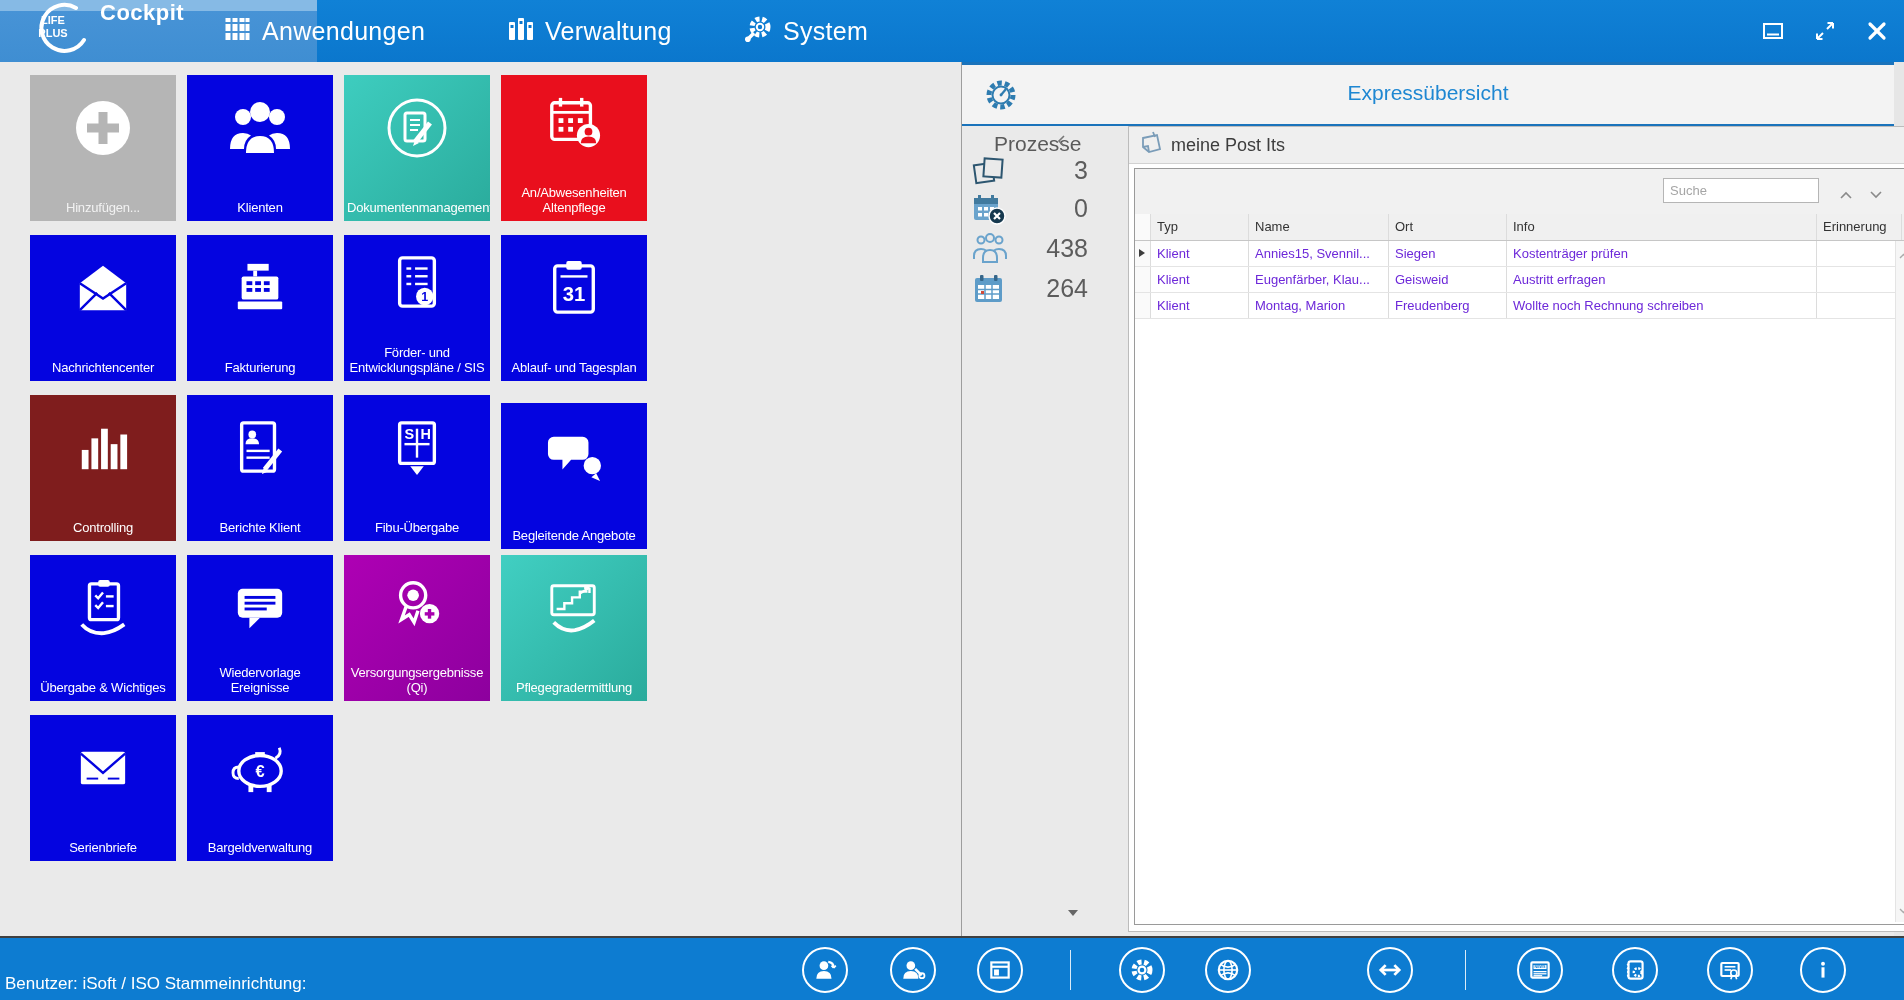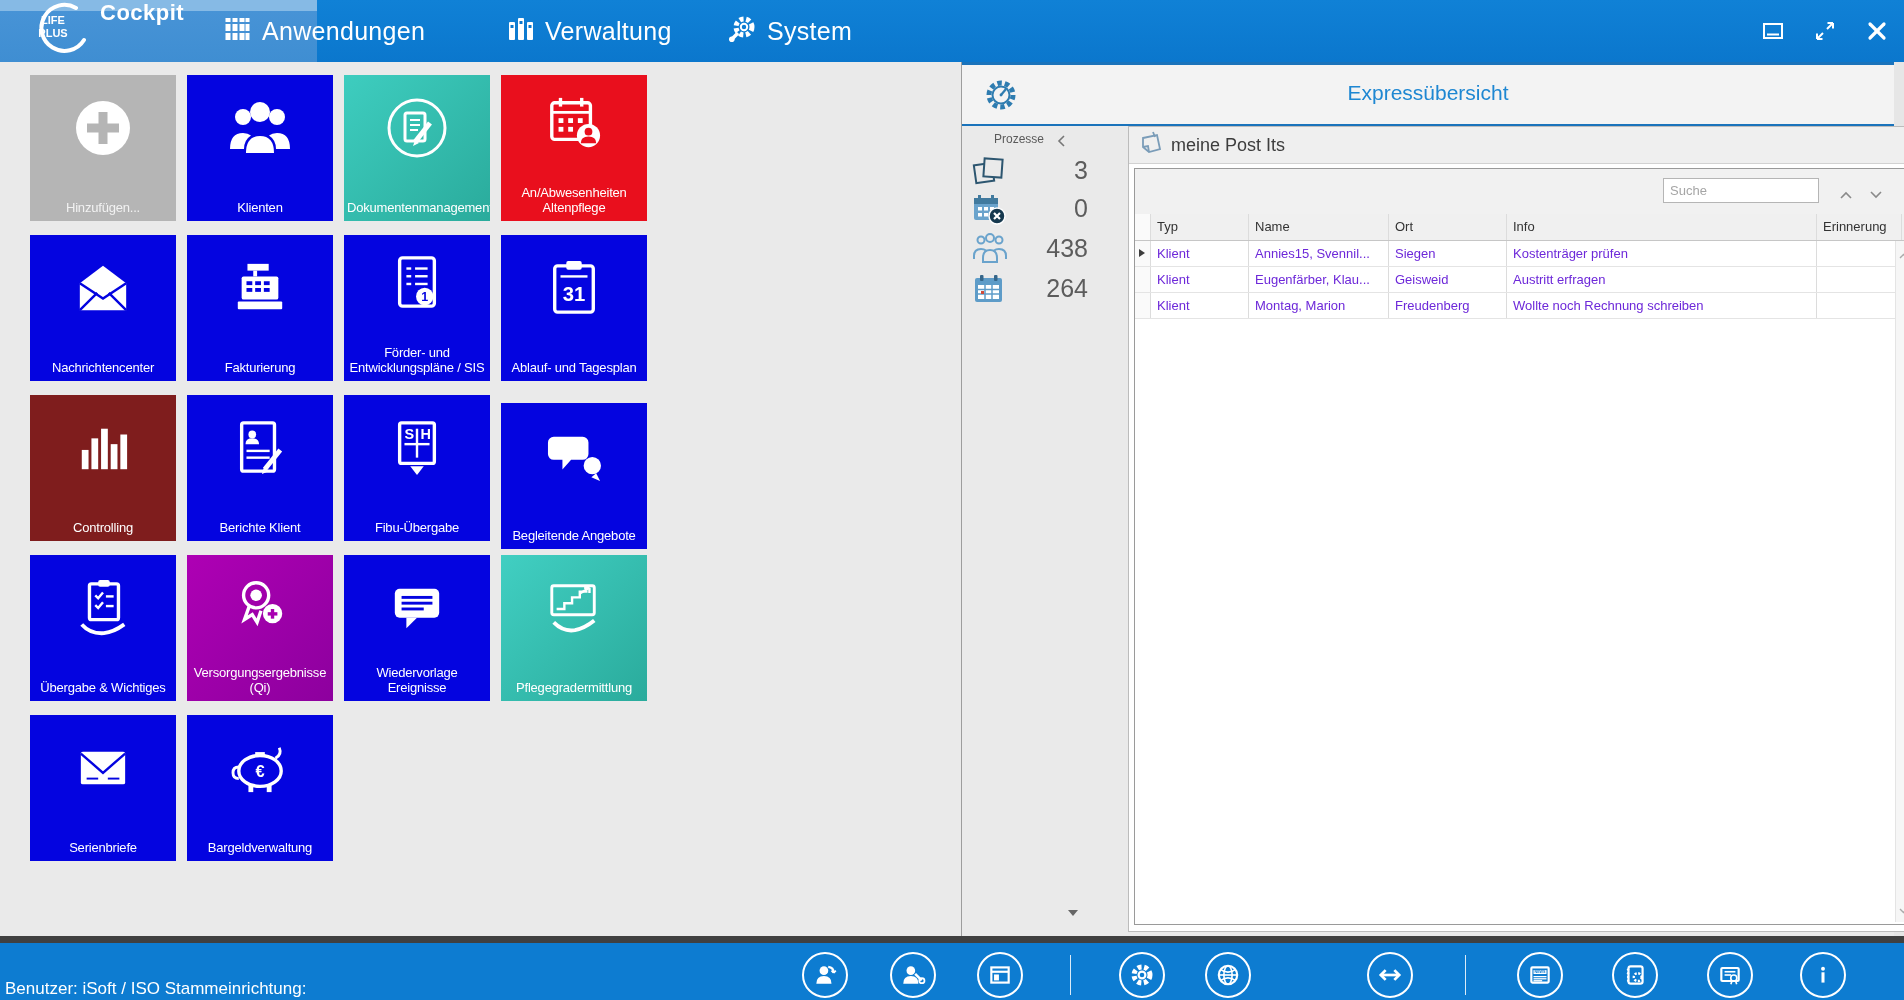--- a/index.html
+++ b/index.html
@@ -33,21 +33,21 @@
 
   
   .express-header{position:absolute;left:962px;top:62px;width:932px;height:64px;background:#f3f3f3;
                   border-top:3px solid #1a73bb;border-bottom:2px solid #1a73bb;box-sizing:border-box}
   .express-title{position:absolute;left:0;right:0;top:16px;text-align:center;
                  color:#1e87d2;font-size:21px;font-weight:300}
   .express-gauge{position:absolute;left:22px;top:13px}
 
   
   .prozesse{position:absolute;left:962px;top:126px;width:138px;height:810px}
-  .proz-label{position:absolute;left:32px;top:6px;font-size:12px;color:#5a5a5a}
+  .proz-label{position:absolute;left:32px;top:6px;font-size:21px;color:#5a5a5a}
   .proz-collapse{position:absolute;left:94px;top:8px;cursor:pointer}
   .proz-row{position:absolute;left:0;width:138px;height:36px}
   .proz-icon{position:absolute;left:10px;top:1px}
   .proz-val{position:absolute;right:12px;top:2px;font-size:25px;color:#5c5c5c;font-weight:300}
   .proz-more{position:absolute;left:106px;top:784px;width:0;height:0;cursor:pointer;
              border-left:5px solid transparent;border-right:5px solid transparent;border-top:6px solid #666}
 
   
   .postits{position:absolute;left:1128px;top:126px;width:794px;height:806px;background:#fff;
            border:1px solid #bcbcbc;box-sizing:border-box}
@@ -74,21 +74,21 @@
   .c.typ{width:98px}.c.name{width:140px}.c.ort{width:118px}.c.info{width:310px}.c.erin{width:85px}
   .c.fill{flex:1;border-right:none}
   .rowmark{display:block;width:0;height:0;margin:8px 0 0 4px;
            border-top:4px solid transparent;border-bottom:4px solid transparent;border-left:6px solid #3d3d3d}
   .pt-scroll{position:absolute;right:1px;top:72px;bottom:2px;width:14px;background:#f6f6f6;border-left:1px solid #e4e4e4}
   .sarrow{position:absolute;left:3px}
   .sarrow.top{top:4px}.sarrow.bot{bottom:4px}
 
   
   .bottombar{position:absolute;left:0;top:936px;width:1904px;height:64px;
-             background:#0d7cd1;border-top:7px solid #404040;box-sizing:border-box}
+             background:#0d7cd1;border-top:2px solid #404040;box-sizing:border-box}
   .status-text{position:absolute;left:5px;top:36px;color:#fff;font-size:17px;font-weight:300}
   .bic{position:absolute;top:9px;width:46px;height:46px;border:2.5px solid #fff;border-radius:50%;
        box-sizing:border-box;display:flex;align-items:center;justify-content:center;cursor:pointer}
   .bdiv{position:absolute;top:12px;width:1px;height:40px;background:rgba(255,255,255,.85)}
 </style>
 </head>
 <body>
 
 <div class="topbar">
   <div class="logo-area">
@@ -131,21 +131,21 @@
         <g fill="#0b77cd">
             <rect x="2.5" y="9" width="3" height="3"></rect>
             <rect x="11.5" y="5" width="3" height="3"></rect>
             <rect x="20.5" y="9" width="3" height="3"></rect>
           </g>
       </svg>
     </span>
     <span class="mlabel">Verwaltung</span>
   </div>
 
-  <div class="menu-item" style="left:728px">
+  <div class="menu-item" style="left:744px">
     <span>
       <svg width="28" height="28" viewBox="0 0 28 28">
         <circle cx="16" cy="12" r="8" fill="none" stroke="#fff" stroke-width="5" stroke-dasharray="4 2.6"></circle>
         <circle cx="16" cy="12" r="3.2" fill="none" stroke="#fff" stroke-width="2"></circle>
         <path d="M3 25 L10 18" stroke="#fff" stroke-width="3.5"></path>
         <circle cx="3.8" cy="24.2" r="2.8" fill="#fff"></circle>
       </svg>
     </span>
     <span class="mlabel">System</span>
   </div>
@@ -365,47 +365,47 @@
             <path d="M22 27 l3 3 5-6"></path>
             <line x1="33" y1="18" x2="41" y2="18"></line>
             <line x1="33" y1="28" x2="41" y2="28"></line>
           </g>
         <path d="M8 47 q9 10 23 9 q10-1 21-9" stroke="#fff" stroke-width="4" fill="none"></path>
       </svg>
     </span>
     <span class="tlabel">Übergabe &amp; Wichtiges</span>
   </div>
 
+  <div class="tile" style="background: rgb(4, 4, 224);">
+    <span class="ticon">
+      <svg width="60" height="54" viewBox="0 0 62 56">
+        <rect x="8" y="8" width="46" height="30" rx="5" fill="#fff"></rect>
+        <g stroke="#0404e0" stroke-width="3">
+            <line x1="15" y1="17" x2="47" y2="17"></line>
+            <line x1="15" y1="23" x2="47" y2="23"></line>
+            <line x1="15" y1="29" x2="38" y2="29"></line>
+          </g>
+        <path d="M20 38 v11 l11 -11 z" fill="#fff"></path>
+      </svg>
+    </span>
+    <span class="tlabel">Wiedervorlage Ereignisse</span>
+  </div>
+
   <div class="tile twoline" style="background: linear-gradient(135deg, rgb(174, 0, 180), rgb(141, 0, 158));">
     <span class="ticon">
       <svg width="58" height="58" viewBox="0 0 60 60">
         <circle cx="26" cy="22" r="13" fill="none" stroke="#fff" stroke-width="3.5"></circle>
         <circle cx="26" cy="22" r="6" fill="#fff"></circle>
         <path d="M19 33 l-5 14 8-5 5 8 4-12" fill="none" stroke="#fff" stroke-width="3.5"></path>
         <circle cx="43" cy="41" r="10" fill="#fff"></circle>
         <rect x="38" y="39.5" width="10" height="3.5" fill="#a800b0"></rect>
           <rect x="41.2" y="36.2" width="3.5" height="10" fill="#a800b0"></rect>
       </svg>
     </span>
     <span class="tlabel">Versorgungsergebnisse (Qi)</span>
-  </div>
-
-  <div class="tile" style="background: rgb(4, 4, 224);">
-    <span class="ticon">
-      <svg width="60" height="54" viewBox="0 0 62 56">
-        <rect x="8" y="8" width="46" height="30" rx="5" fill="#fff"></rect>
-        <g stroke="#0404e0" stroke-width="3">
-            <line x1="15" y1="17" x2="47" y2="17"></line>
-            <line x1="15" y1="23" x2="47" y2="23"></line>
-            <line x1="15" y1="29" x2="38" y2="29"></line>
-          </g>
-        <path d="M20 38 v11 l11 -11 z" fill="#fff"></path>
-      </svg>
-    </span>
-    <span class="tlabel">Wiedervorlage Ereignisse</span>
   </div>
 
   <div class="tile" style="background: linear-gradient(135deg, rgb(65, 207, 194), rgb(42, 171, 156));">
     <span class="ticon">
       <svg width="60" height="56" viewBox="0 0 62 58">
         <rect x="8" y="6" width="44" height="30" rx="2" fill="none" stroke="#fff" stroke-width="3"></rect>
         <path d="M13 30 h8 v-6 h8 v-6 h8 v-6 h8" fill="none" stroke="#fff" stroke-width="2.5"></path>
         <path d="M37 14 l10-6" stroke="#fff" stroke-width="2.5"></path>
         <path d="M47 8 h-5.5 M47 8 v5.5" stroke="#fff" stroke-width="2.5" fill="none"></path>
         <path d="M10 44 q10 10 22 8 q10-2 20-10" stroke="#fff" stroke-width="4" fill="none"></path>

